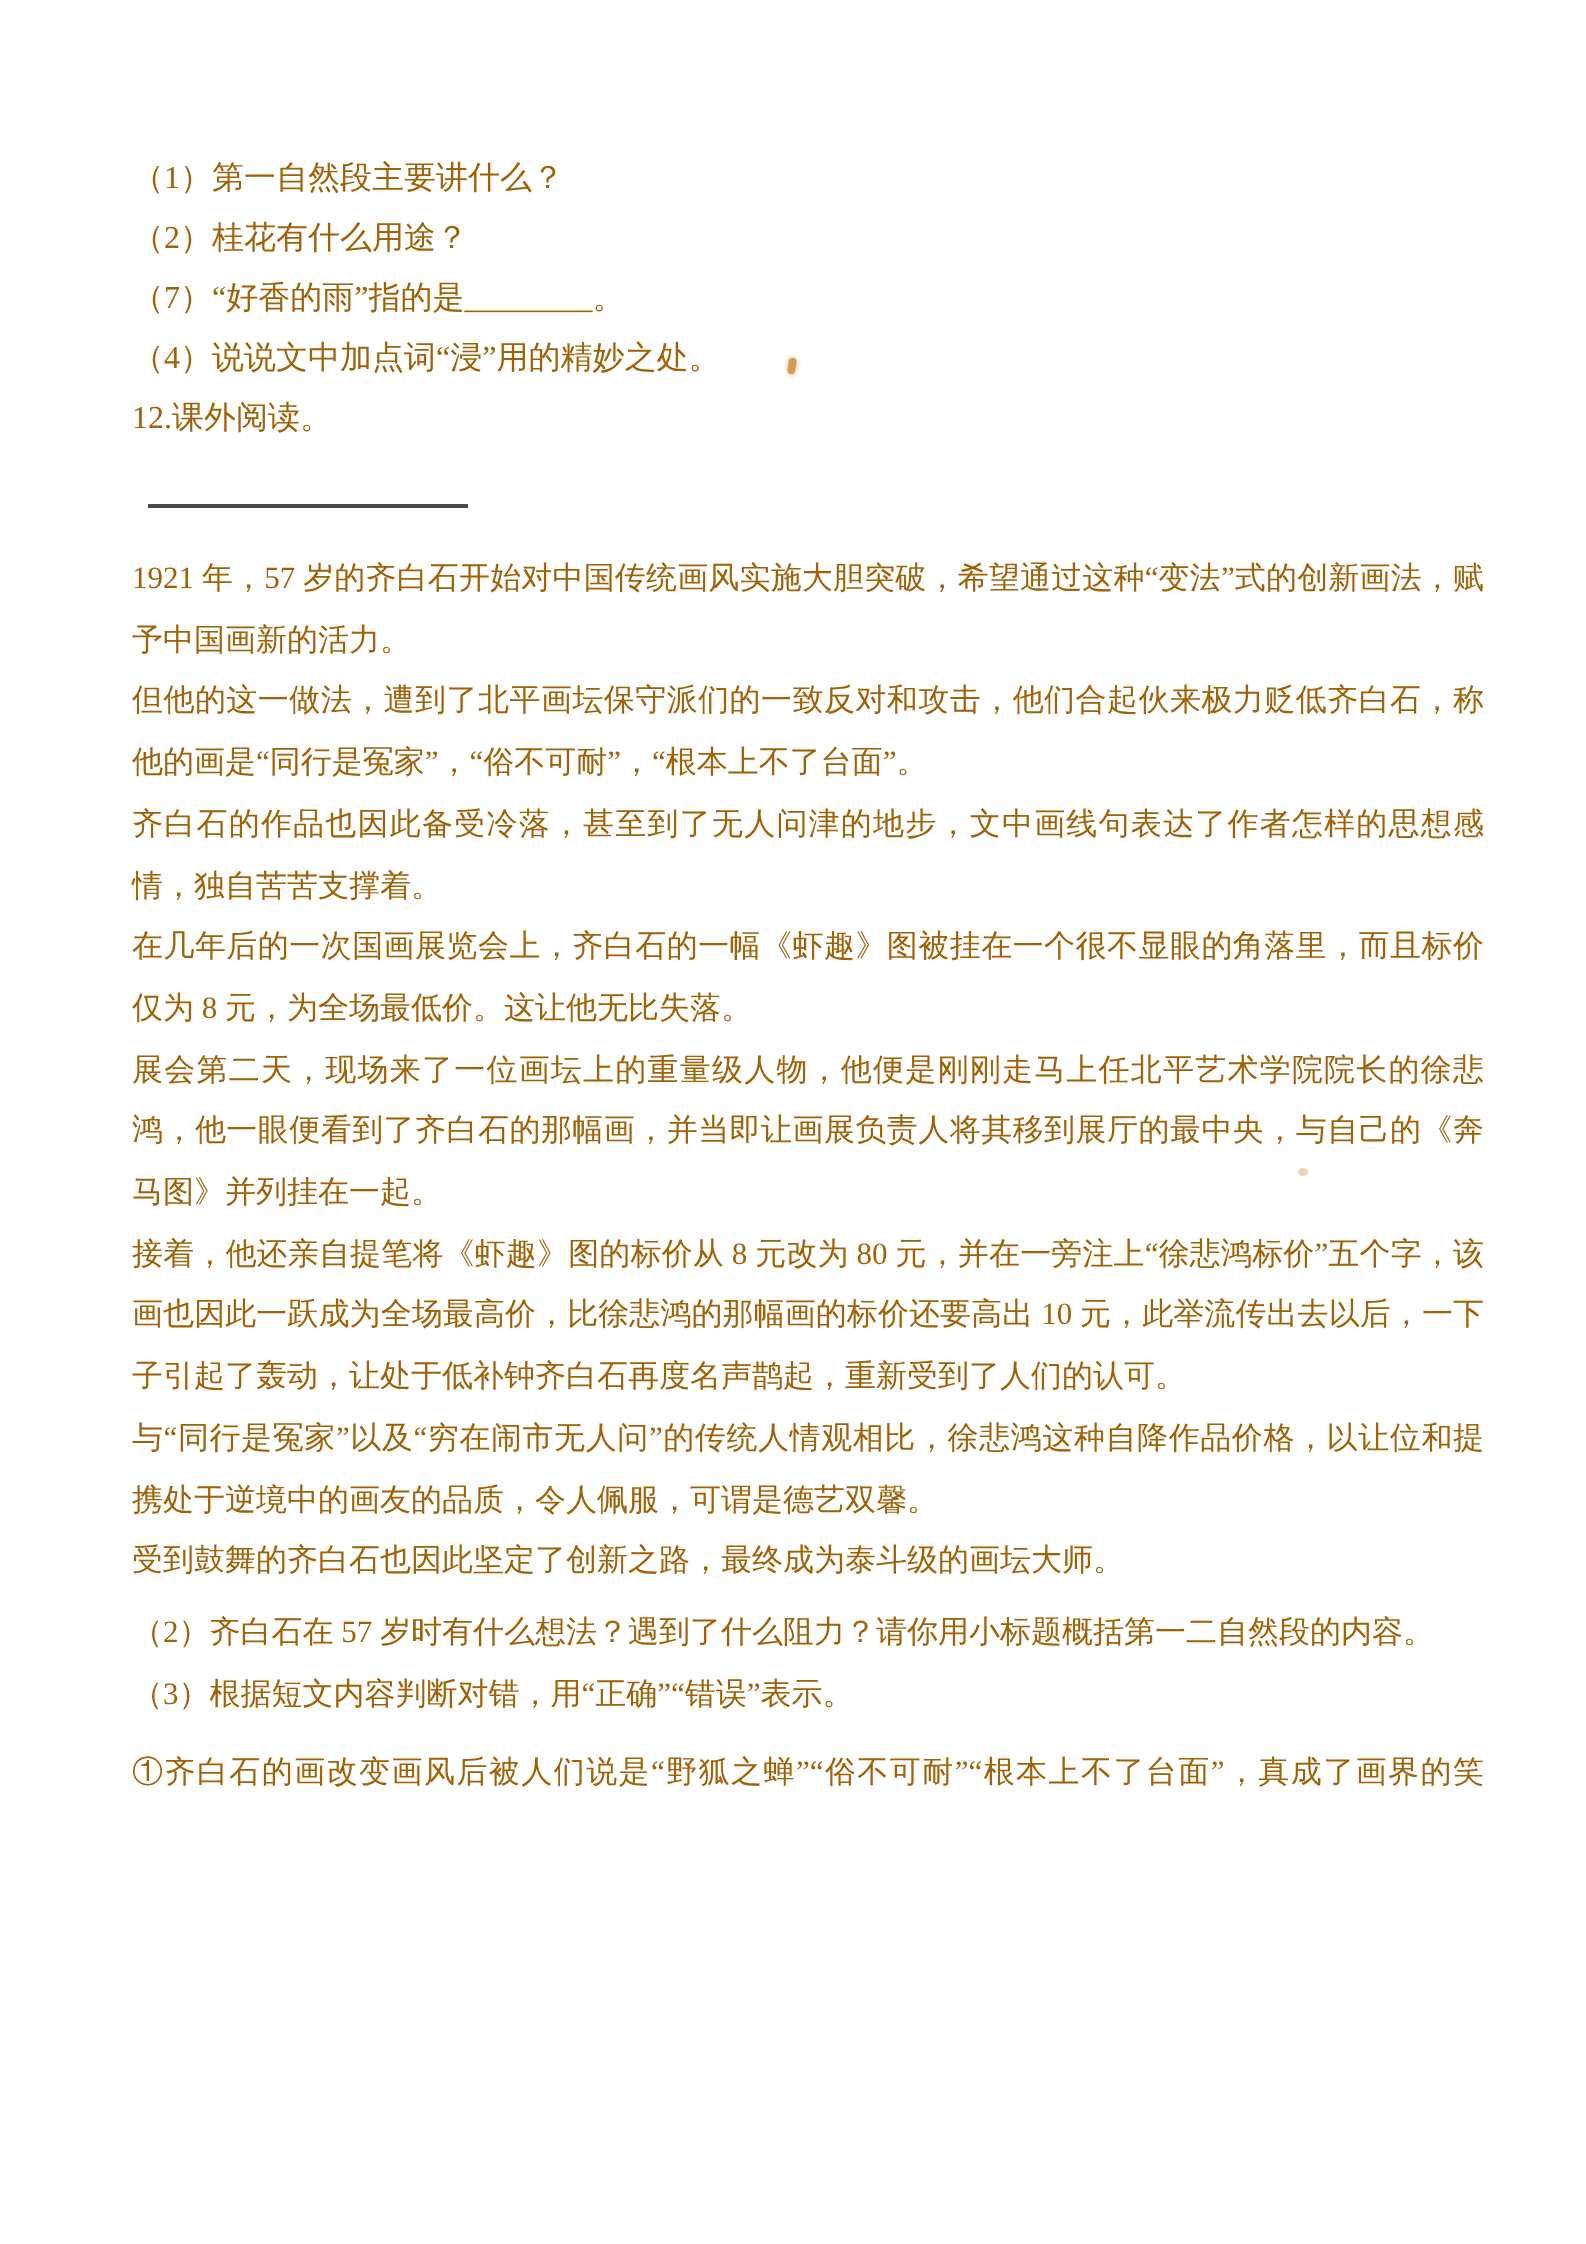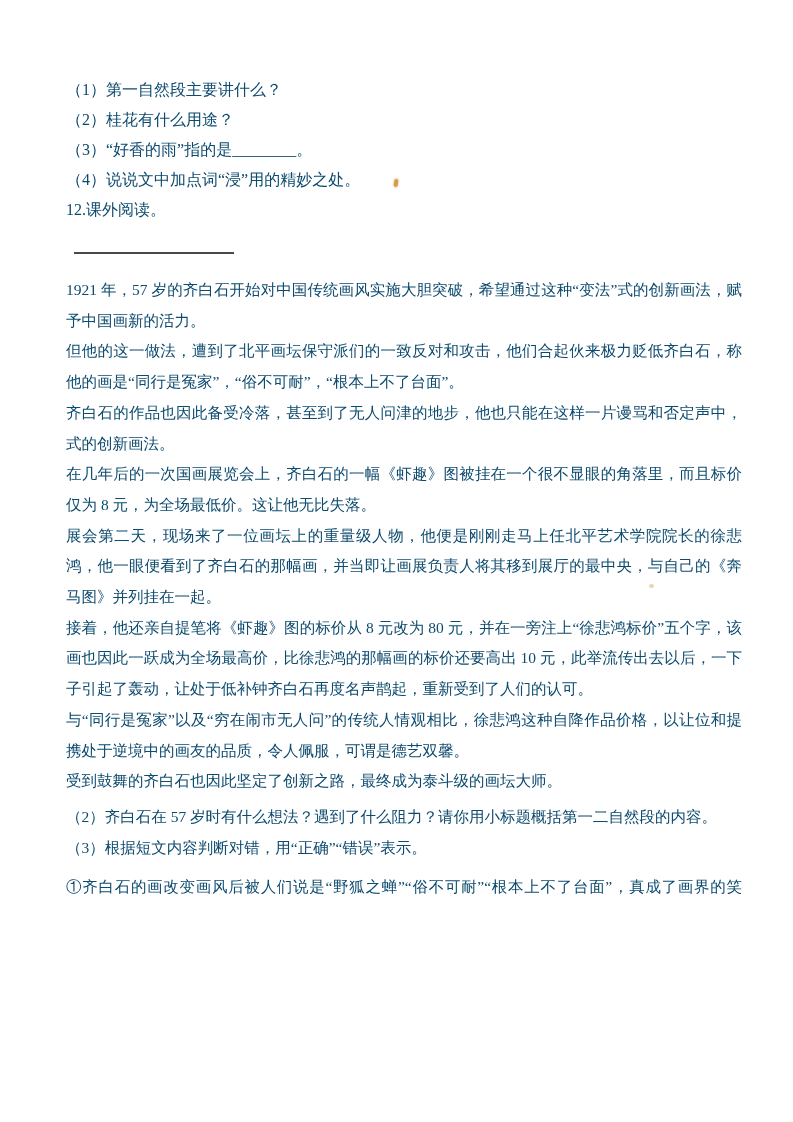--- a/index.html
+++ b/index.html
@@ -1,20 +1,20 @@
 <!DOCTYPE html>
 <html><head>
 <meta charset="utf-8">
 <style>
   html,body{margin:0;padding:0;background:#ffffff;}
   .page{
     position:relative;
     width:793px;height:894px;
     background:#ffffff;
-    color:#0c4a6e;
+    color:#a16207;
     font-family:"Liberation Serif","DejaVu Serif",serif;
     overflow:hidden;
   }
   .content{position:absolute;left:66px;top:75px;width:676px;}
   .qtop p,.heading{
     margin:0;
     font-size:16px;
     line-height:30px;
     white-space:nowrap;
   }
@@ -49,34 +49,34 @@
 </style>
 </head>
 <body>
 
 <div class="page">
   <div class="content">
 
     <div class="qtop">
       <p>（1）第一自然段主要讲什么？</p>
       <p>（2）桂花有什么用途？</p>
-      <p>（3）“好香的雨”指的是________。</p>
+      <p>（7）“好香的雨”指的是________。</p>
       <p>（4）说说文中加点词“浸”用的精妙之处。</p>
     </div>
 
     <p class="heading">12.课外阅读。</p>
 
     <div class="blank-row">
       <span class="title-blank"></span>
     </div>
 
     <div class="passage">
       <p>1921 年，57 岁的齐白石开始对中国传统画风实施大胆突破，希望通过这种“变法”式的创新画法，赋予中国画新的活力。</p>
       <p>但他的这一做法，遭到了北平画坛保守派们的一致反对和攻击，他们合起伙来极力贬低齐白石，称他的画是“同行是冤家”，“俗不可耐”，“根本上不了台面”。</p>
-      <p>齐白石的作品也因此备受冷落，甚至到了无人问津的地步，他也只能在这样一片谩骂和否定声中，式的创新画法。</p>
+      <p>齐白石的作品也因此备受冷落，甚至到了无人问津的地步，文中画线句表达了作者怎样的思想感情，独自苦苦支撑着。</p>
       <p>在几年后的一次国画展览会上，齐白石的一幅《虾趣》图被挂在一个很不显眼的角落里，而且标价仅为 8 元，为全场最低价。这让他无比失落。</p>
       <p>展会第二天，现场来了一位画坛上的重量级人物，他便是刚刚走马上任北平艺术学院院长的徐悲鸿，他一眼便看到了齐白石的那幅画，并当即让画展负责人将其移到展厅的最中央，与自己的《奔马图》并列挂在一起。</p>
       <p>接着，他还亲自提笔将《虾趣》图的标价从 8 元改为 80 元，并在一旁注上“徐悲鸿标价”五个字，该画也因此一跃成为全场最高价，比徐悲鸿的那幅画的标价还要高出 10 元，此举流传出去以后，一下子引起了轰动，让处于低补钟齐白石再度名声鹊起，重新受到了人们的认可。</p>
       <p>与“同行是冤家”以及“穷在闹市无人问”的传统人情观相比，徐悲鸿这种自降作品价格，以让位和提携处于逆境中的画友的品质，令人佩服，可谓是德艺双馨。</p>
       <p>受到鼓舞的齐白石也因此坚定了创新之路，最终成为泰斗级的画坛大师。</p>
     </div>
 
     <div class="bq">
       <p>（2）齐白石在 57 岁时有什么想法？遇到了什么阻力？请你用小标题概括第一二自然段的内容。</p>
       <p>（3）根据短文内容判断对错，用“正确”“错误”表示。</p>

